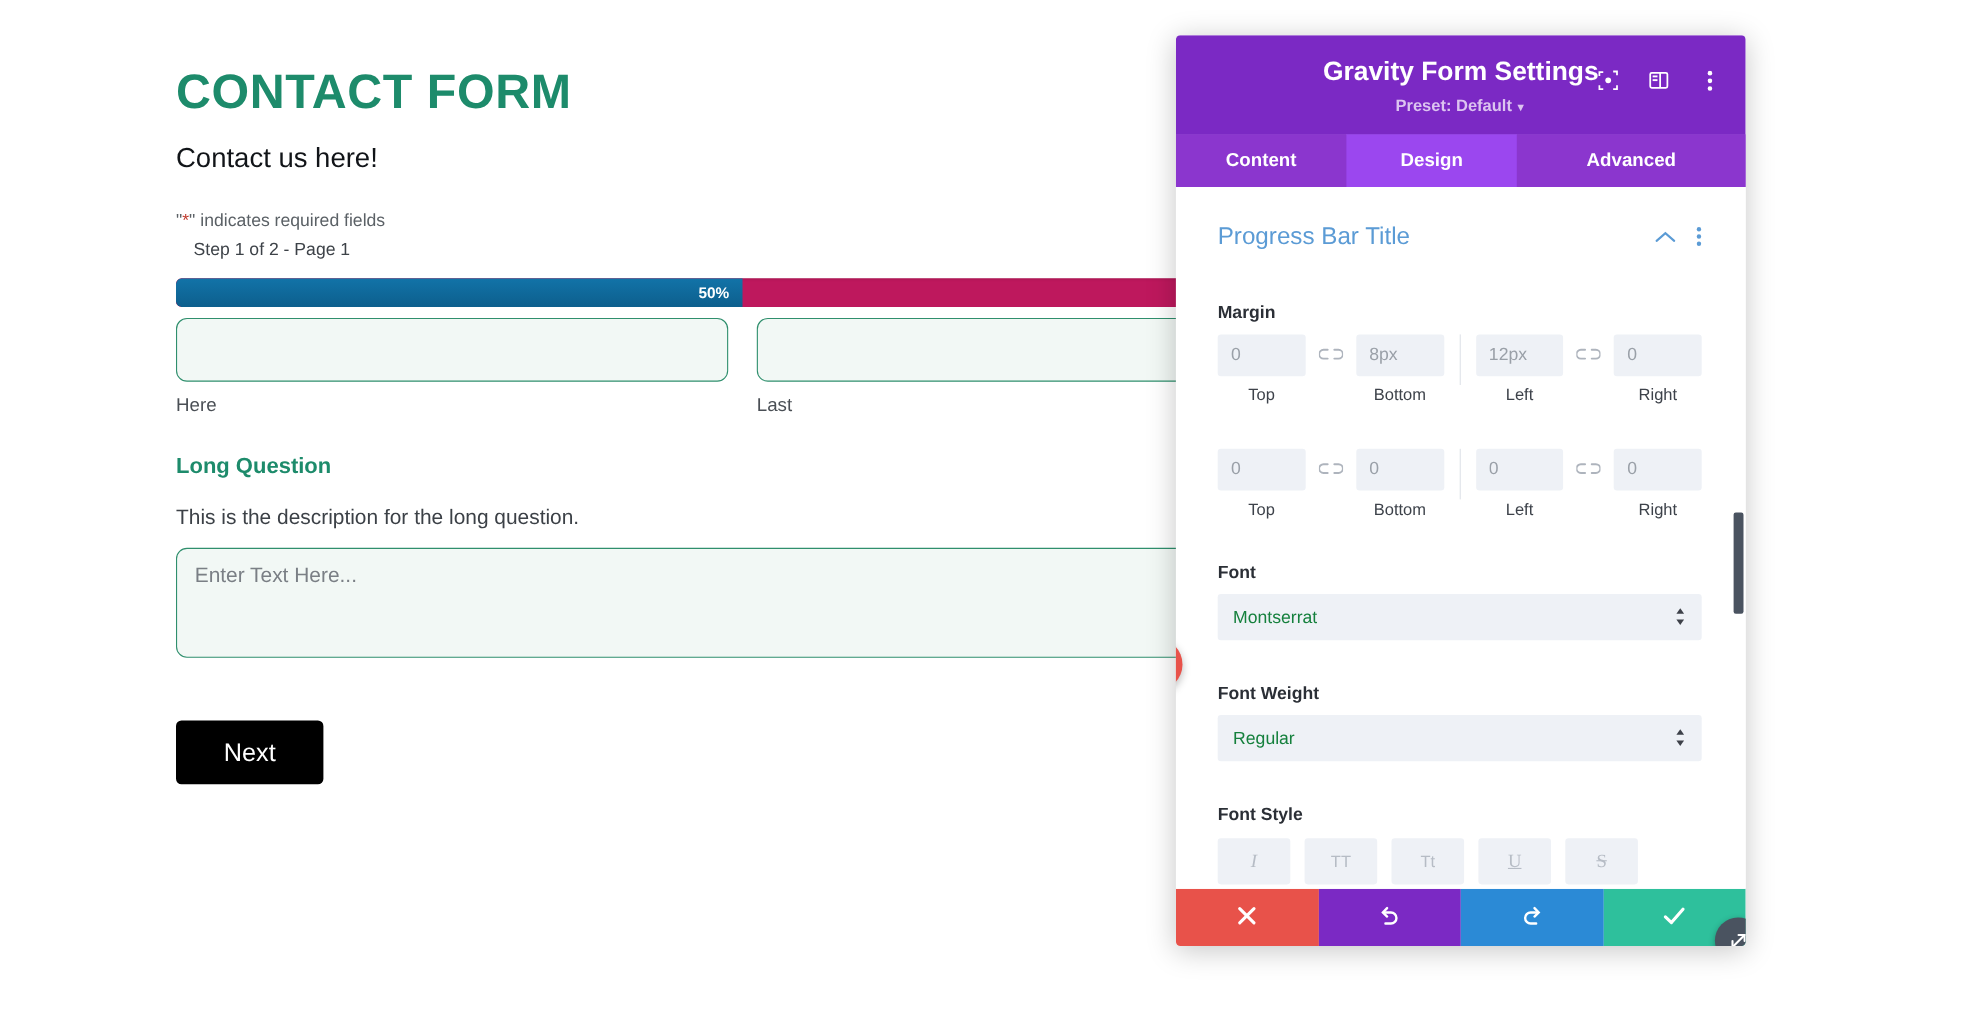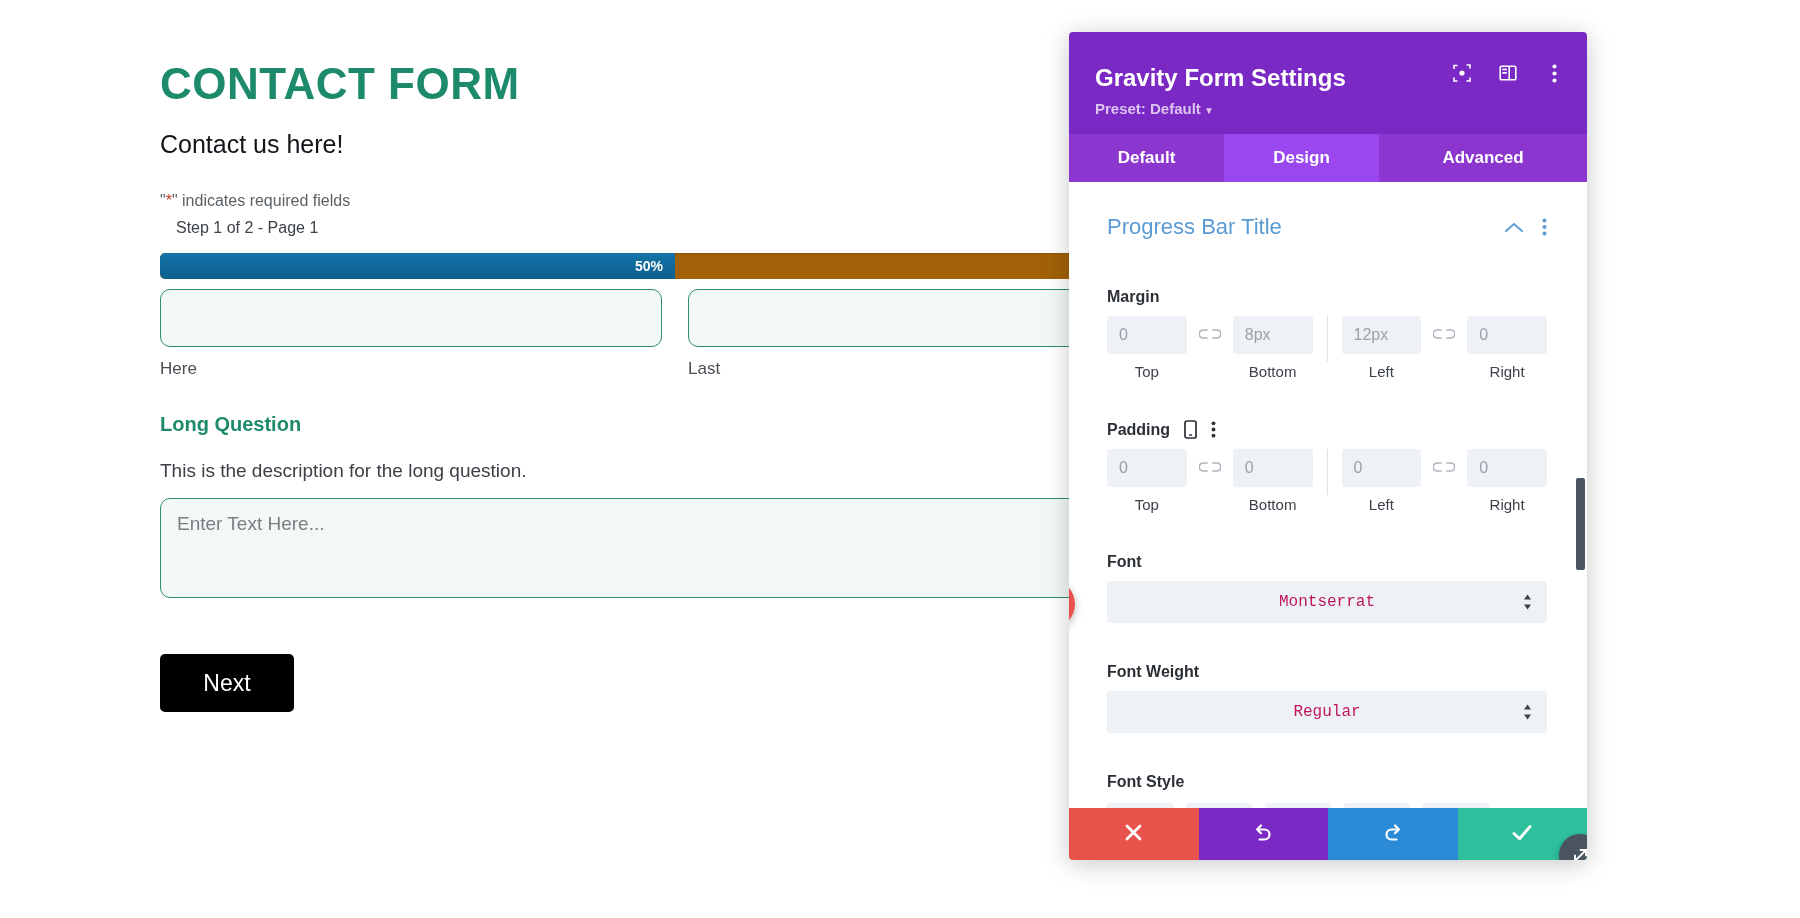--- a/index.html
+++ b/index.html
@@ -43,21 +43,21 @@
     font-size: 16px;
     color: #3d4248;
     margin-top: 9px;
     margin-left: 16px;
   }
 
   .progress-outer {
     margin-top: 16px;
     height: 26px;
     width: 1030px;
-    background: #a16207;
+    background: #be185d;
     border-radius: 5px;
     overflow: hidden;
     position: relative;
     box-shadow: inset 0 1px 2px rgba(0,0,0,.12);
   }
   .progress-inner {
     height: 100%;
     background: linear-gradient(180deg,#1273a8 0%,#0d5f8d 100%);
     border-radius: 5px 0 0 5px;
     display: flex;
@@ -142,22 +142,23 @@
     width: 518px; height: 828px;
     background: #fff;
     border-radius: 4px;
     box-shadow: 0 4px 26px rgba(0,0,0,.22);
     display: flex;
     flex-direction: column;
     overflow: hidden;
   }
   .panel-header {
     background: #7b29c4;
-    padding: 32px 26px 16px 26px;
+    padding: 20px 26px 16px 26px;
     position: relative;
+    text-align: center;
   }
   .panel-title {
     color: #ffffff;
     font-size: 24px;
     font-weight: 700;
   }
   .panel-preset {
     color: #dcc4f0;
     font-size: 15px;
     font-weight: 700;
@@ -300,28 +301,27 @@
     position: relative;
     margin-top: 10px;
   }
   .select-box {
     width: 100%;
     height: 42px;
     background: #eef1f6;
     border: none;
     border-radius: 3px;
     font-size: 16px;
-    color: #be185d;
+    color: #15803d;
     padding: 0 14px;
     outline: none;
     appearance: none;
     -webkit-appearance: none;
-    font-family: Liberation Mono, monospace;
-    cursor: pointer;
-    text-align: center;
+    font-family: Liberation Sans, sans-serif;
+    cursor: pointer;
   }
   .select-arrows {
     position: absolute;
     right: 14px; top: 50%;
     transform: translateY(-50%);
     pointer-events: none;
     color: #3d4149;
     font-size: 11px;
     line-height: 8px;
     text-align: center;
@@ -467,21 +467,21 @@
         <svg width="5" height="19" viewBox="0 0 5 19">
           <circle cx="2.5" cy="2.5" r="2.1" fill="#fff"></circle>
           <circle cx="2.5" cy="9.5" r="2.1" fill="#fff"></circle>
           <circle cx="2.5" cy="16.5" r="2.1" fill="#fff"></circle>
         </svg>
       </span>
     </div>
   </div>
 
   <div class="tabs">
-    <div class="tab tab-content">Default</div>
+    <div class="tab tab-content">Content</div>
     <div class="tab tab-design">Design</div>
     <div class="tab tab-advanced">Advanced</div>
   </div>
 
   <div class="panel-body">
     <div class="panel-scroll">
 
       <div class="section-head">
         <div class="section-title">Progress Bar Title</div>
         <div class="section-head-icons">
@@ -535,36 +535,20 @@
             </div>
             <div class="quad-cell">
               <input class="quad-input" placeholder="0" style="">
               <div class="quad-cap">Right</div>
             </div>
           </div>
         </div>
       </div>
 
       <div class="grp">
-        <div class="grp-label">
-          <span>Padding</span>
-          <span class="mini-icon">
-            <svg width="13" height="19" viewBox="0 0 13 19" fill="none" stroke="#2b2f36" stroke-width="1.7">
-              <rect x="1" y="1" width="11" height="17" rx="1.8"></rect>
-              <line x1="5" y1="15" x2="8" y2="15" stroke-width="1.4"></line>
-            </svg>
-          </span>
-          <span class="mini-icon">
-            <svg width="5" height="17" viewBox="0 0 5 17">
-              <circle cx="2.5" cy="2.3" r="1.9" fill="#2b2f36"></circle>
-              <circle cx="2.5" cy="8.5" r="1.9" fill="#2b2f36"></circle>
-              <circle cx="2.5" cy="14.7" r="1.9" fill="#2b2f36"></circle>
-            </svg>
-          </span>
-        </div>
         <div class="quad">
           <div class="quad-pair">
             <div class="quad-cell">
               <input class="quad-input" placeholder="0" style="">
               <div class="quad-cap">Top</div>
             </div>
             <div class="link-icon">
               <svg width="22" height="14" viewBox="0 0 22 14" fill="none" stroke="#aeb4bd" stroke-width="1.7" stroke-linecap="round">
                 <path d="M8 2H4.2A4 4 0 0 0 4.2 10H8"></path>
                 <path d="M14 2h3.8a4 4 0 0 1 0 8H14"></path>

